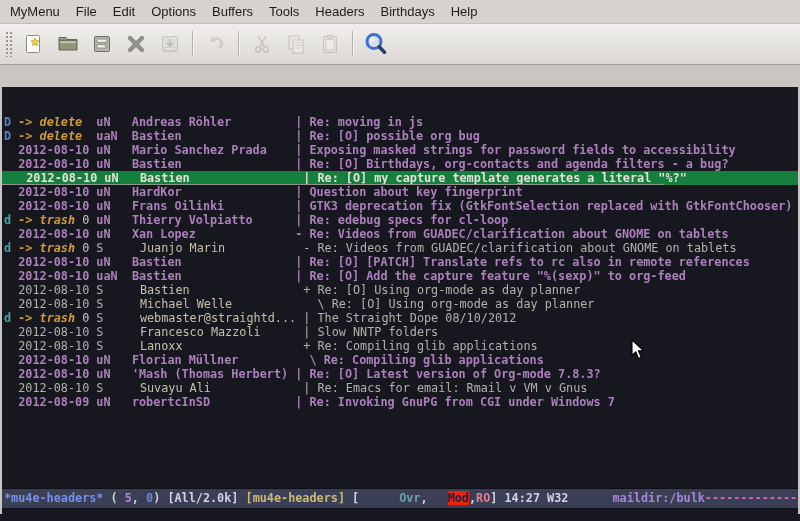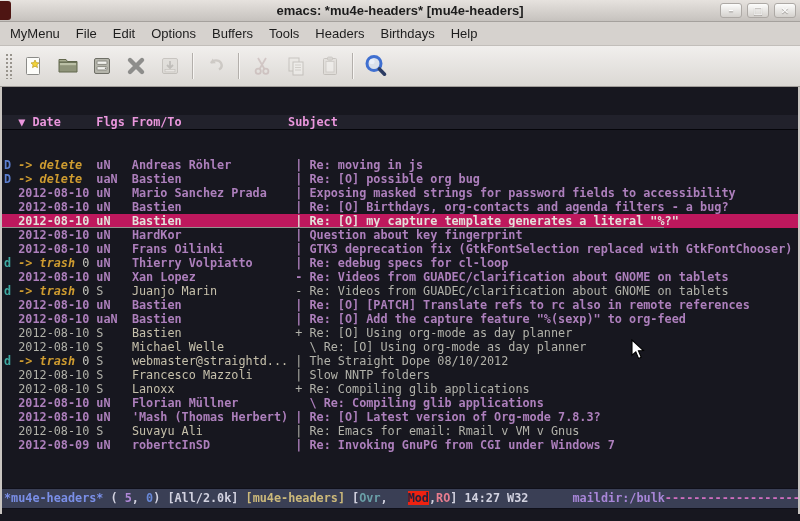--- a/index.html
+++ b/index.html
@@ -51,66 +51,57 @@
     position:absolute; left:2px; right:2px; top:87px; height:429px;
     background:#17171f; overflow:hidden;
     font-family:"DejaVu Sans Mono", monospace;
     font-size:11.8px; line-height:14px; white-space:pre;
     padding-left:2px; box-sizing:border-box;
   }
   .header-line { height:15px; box-sizing:border-box; line-height:14px;
     background:#21212b; border-bottom:1px solid #05050a;
     color:#ea96dc; font-weight:bold; margin-left:-2px; padding-left:2px; }
   .hrow { height:14px; position:relative; }
-  .hrow.hl { background:#be185d; margin-left:-2px; padding-left:2px; }
+  .hrow.hl { background:#15803d; margin-left:-2px; padding-left:10px; }
   .hrow.hl::after { content:""; position:absolute; left:0; top:13px; width:662px; height:1px; background:#92928e; }
   .end-line { height:14px; color:#cf9c30; font-style:italic; }
   
   .fc-u  { color:#ad7fbc; font-weight:bold; }
   .fc-r  { color:#b2b2aa; }
-  .fc-rn { color:#c6c0ab; }
+  .fc-rn { color:#c6c0ab;margin-left:8px; }
   .fc-D  { color:#5c7ece; font-weight:bold; }
   .fc-d  { color:#3fa8a0; font-weight:bold; }
   .fc-t  { color:#cf9c30; font-weight:bold; font-style:italic; }
   .fc-0  { color:#c9c9c1; }
   .fc-hl { color:#e4e0da; font-weight:bold; }
   
   .modeline {
     position:absolute; left:0; right:0; bottom:7px; height:21px; box-sizing:border-box;
     background:#3a3f55; border-top:1px solid #10101a; border-bottom:1px solid #10101a;
     font-weight:bold; line-height:19px; padding-left:2px; white-space:pre;
   }
   .ml-def  { color:#d2d2e0; }
   .ml-buf  { color:#7a8fe8; }
   .ml-five { color:#b088d8; }
   .ml-zero { color:#6888d8; }
   .ml-mode { color:#ccb97a; }
-  .ml-ovr  { color:#6aa0a8; }
+  .ml-ovr  { color:#6aa0a8;margin-left:40px; }
   .ml-mod  { color:#23233d; background:#ee2211;margin-left:20px; }
   .ml-ro   { color:#e87d8f; }
   .ml-dir  { color:#a886d8;margin-left:37px; }
   .ml-dash { color:#d06ec0; }
   .echo { position:absolute; left:0; right:0; bottom:0; height:7px; background:#17171f; }
   
   .cursor { position:absolute; left:631px; top:339px; pointer-events:none; }
 </style>
 </head>
 <body>
 
 <div class="frame">
 
-  <div class="titlebar">
-    <span class="win-icon"></span>
-    <span class="win-title">emacs: *mu4e-headers* [mu4e-headers]</span>
-    <span class="tb-btns">
-      <span class="tb-btn">–</span>
-      <span class="tb-btn">□</span>
-      <span class="tb-btn">✕</span>
-    </span>
-  </div>
 
   <div class="menubar">
       <span class="menu-item">MyMenu</span>
       <span class="menu-item">File</span>
       <span class="menu-item">Edit</span>
       <span class="menu-item">Options</span>
       <span class="menu-item">Buffers</span>
       <span class="menu-item">Tools</span>
       <span class="menu-item">Headers</span>
       <span class="menu-item">Birthdays</span>
@@ -198,21 +189,20 @@
     <span class="tbtn" title="search">
       <svg width="26" height="26" viewBox="0 0 26 26">
         <circle cx="11" cy="10.5" r="7" fill="#cfdcf2" fill-opacity="0.55" stroke="#3f6fd0" stroke-width="3"></circle>
         <circle cx="9" cy="8.5" r="2.6" fill="#eef3fb" fill-opacity="0.8" stroke="none"></circle>
         <path d="M16.4 16 L21.5 21.2" stroke="#2c3c63" stroke-width="3.6" stroke-linecap="round"></path>
       </svg>
     </span>
   </div>
 
   <div class="content">
-    <div class="header-line">  ▼ Date     Flgs From/To               Subject</div>
     <div><div class="hrow"><span class="fc-D">D </span><span class="fc-t">-&gt; delete</span><span class="fc-u">  uN   </span><span class="fc-u">Andreas Röhler        </span><span class="fc-u"> | Re: moving in js</span></div><div class="hrow"><span class="fc-D">D </span><span class="fc-t">-&gt; delete</span><span class="fc-u">  uaN  </span><span class="fc-u">Bastien               </span><span class="fc-u"> | Re: [O] possible org bug</span></div><div class="hrow"><span class="fc-u">  </span><span class="fc-u">2012-08-10</span><span class="fc-u"> uN   </span><span class="fc-u">Mario Sanchez Prada   </span><span class="fc-u"> | Exposing masked strings for password fields to accessibility</span></div><div class="hrow"><span class="fc-u">  </span><span class="fc-u">2012-08-10</span><span class="fc-u"> uN   </span><span class="fc-u">Bastien               </span><span class="fc-u"> | Re: [O] Birthdays, org-contacts and agenda filters - a bug?</span></div><div class="hrow hl"><span class="fc-hl">  </span><span class="fc-hl">2012-08-10</span><span class="fc-hl"> uN   </span><span class="fc-hl">Bastien               </span><span class="fc-hl"> | Re: [O] my capture template generates a literal "%?"</span></div><div class="hrow"><span class="fc-u">  </span><span class="fc-u">2012-08-10</span><span class="fc-u"> uN   </span><span class="fc-u">HardKor               </span><span class="fc-u"> | Question about key fingerprint</span></div><div class="hrow"><span class="fc-u">  </span><span class="fc-u">2012-08-10</span><span class="fc-u"> uN   </span><span class="fc-u">Frans Oilinki         </span><span class="fc-u"> | GTK3 deprecation fix (GtkFontSelection replaced with GtkFontChooser)</span></div><div class="hrow"><span class="fc-d">d </span><span class="fc-t">-&gt; trash</span><span class="fc-0"> 0</span><span class="fc-u"> uN   </span><span class="fc-u">Thierry Volpiatto     </span><span class="fc-u"> | Re: edebug specs for cl-loop</span></div><div class="hrow"><span class="fc-u">  </span><span class="fc-u">2012-08-10</span><span class="fc-u"> uN   </span><span class="fc-u">Xan Lopez             </span><span class="fc-u"> - Re: Videos from GUADEC/clarification about GNOME on tablets</span></div><div class="hrow"><span class="fc-d">d </span><span class="fc-t">-&gt; trash</span><span class="fc-0"> 0</span><span class="fc-r"> S    </span><span class="fc-rn">Juanjo Marin          </span><span class="fc-r"> - Re: Videos from GUADEC/clarification about GNOME on tablets</span></div><div class="hrow"><span class="fc-u">  </span><span class="fc-u">2012-08-10</span><span class="fc-u"> uN   </span><span class="fc-u">Bastien               </span><span class="fc-u"> | Re: [O] [PATCH] Translate refs to rc also in remote references</span></div><div class="hrow"><span class="fc-u">  </span><span class="fc-u">2012-08-10</span><span class="fc-u"> uaN  </span><span class="fc-u">Bastien               </span><span class="fc-u"> | Re: [O] Add the capture feature "%(sexp)" to org-feed</span></div><div class="hrow"><span class="fc-r">  </span><span class="fc-r">2012-08-10</span><span class="fc-r"> S    </span><span class="fc-rn">Bastien               </span><span class="fc-r"> + Re: [O] Using org-mode as day planner</span></div><div class="hrow"><span class="fc-r">  </span><span class="fc-r">2012-08-10</span><span class="fc-r"> S    </span><span class="fc-rn">Michael Welle         </span><span class="fc-r">   \ Re: [O] Using org-mode as day planner</span></div><div class="hrow"><span class="fc-d">d </span><span class="fc-t">-&gt; trash</span><span class="fc-0"> 0</span><span class="fc-r"> S    </span><span class="fc-rn">webmaster@straightd...</span><span class="fc-r"> | The Straight Dope 08/10/2012</span></div><div class="hrow"><span class="fc-r">  </span><span class="fc-r">2012-08-10</span><span class="fc-r"> S    </span><span class="fc-rn">Francesco Mazzoli     </span><span class="fc-r"> | Slow NNTP folders</span></div><div class="hrow"><span class="fc-r">  </span><span class="fc-r">2012-08-10</span><span class="fc-r"> S    </span><span class="fc-rn">Lanoxx                </span><span class="fc-r"> + Re: Compiling glib applications</span></div><div class="hrow"><span class="fc-u">  </span><span class="fc-u">2012-08-10</span><span class="fc-u"> uN   </span><span class="fc-u">Florian Müllner       </span><span class="fc-u">   \ Re: Compiling glib applications</span></div><div class="hrow"><span class="fc-u">  </span><span class="fc-u">2012-08-10</span><span class="fc-u"> uN   </span><span class="fc-u">'Mash (Thomas Herbert)</span><span class="fc-u"> | Re: [O] Latest version of Org-mode 7.8.3?</span></div><div class="hrow"><span class="fc-r">  </span><span class="fc-r">2012-08-10</span><span class="fc-r"> S    </span><span class="fc-rn">Suvayu Ali            </span><span class="fc-r"> | Re: Emacs for email: Rmail v VM v Gnus</span></div><div class="hrow"><span class="fc-u">  </span><span class="fc-u">2012-08-09</span><span class="fc-u"> uN   </span><span class="fc-u">robertcInSD           </span><span class="fc-u"> | Re: Invoking GnuPG from CGI under Windows 7</span></div></div>
 
     <div class="modeline"><span class="ml-buf">*mu4e-headers*</span><span class="ml-def"> ( </span><span class="ml-five">5</span><span class="ml-def">, </span><span class="ml-zero">0</span><span class="ml-def">) </span><span class="ml-def">[All/2.0k] </span><span class="ml-mode">[mu4e-headers] </span><span class="ml-def">[</span><span class="ml-ovr">Ovr</span><span class="ml-def">,</span><span class="ml-mod">Mod</span><span class="ml-def">,</span><span class="ml-ro">RO</span><span class="ml-def">] </span><span class="ml-def">14:27 W32 </span><span class="ml-dir">maildir:/bulk</span><span class="ml-dash">---------------------------</span></div>
   </div>
 
   <div class="echo"></div>
 
   <div class="cursor">
     <svg width="14" height="21" viewBox="0 0 14 21">
       <path d="M1 1 L1 16.2 L4.8 12.8 L7.6 19.4 L10.2 18.2 L7.4 11.8 L12.4 11.5 Z" fill="#ffffff" stroke="#000000" stroke-width="1.1"></path>

